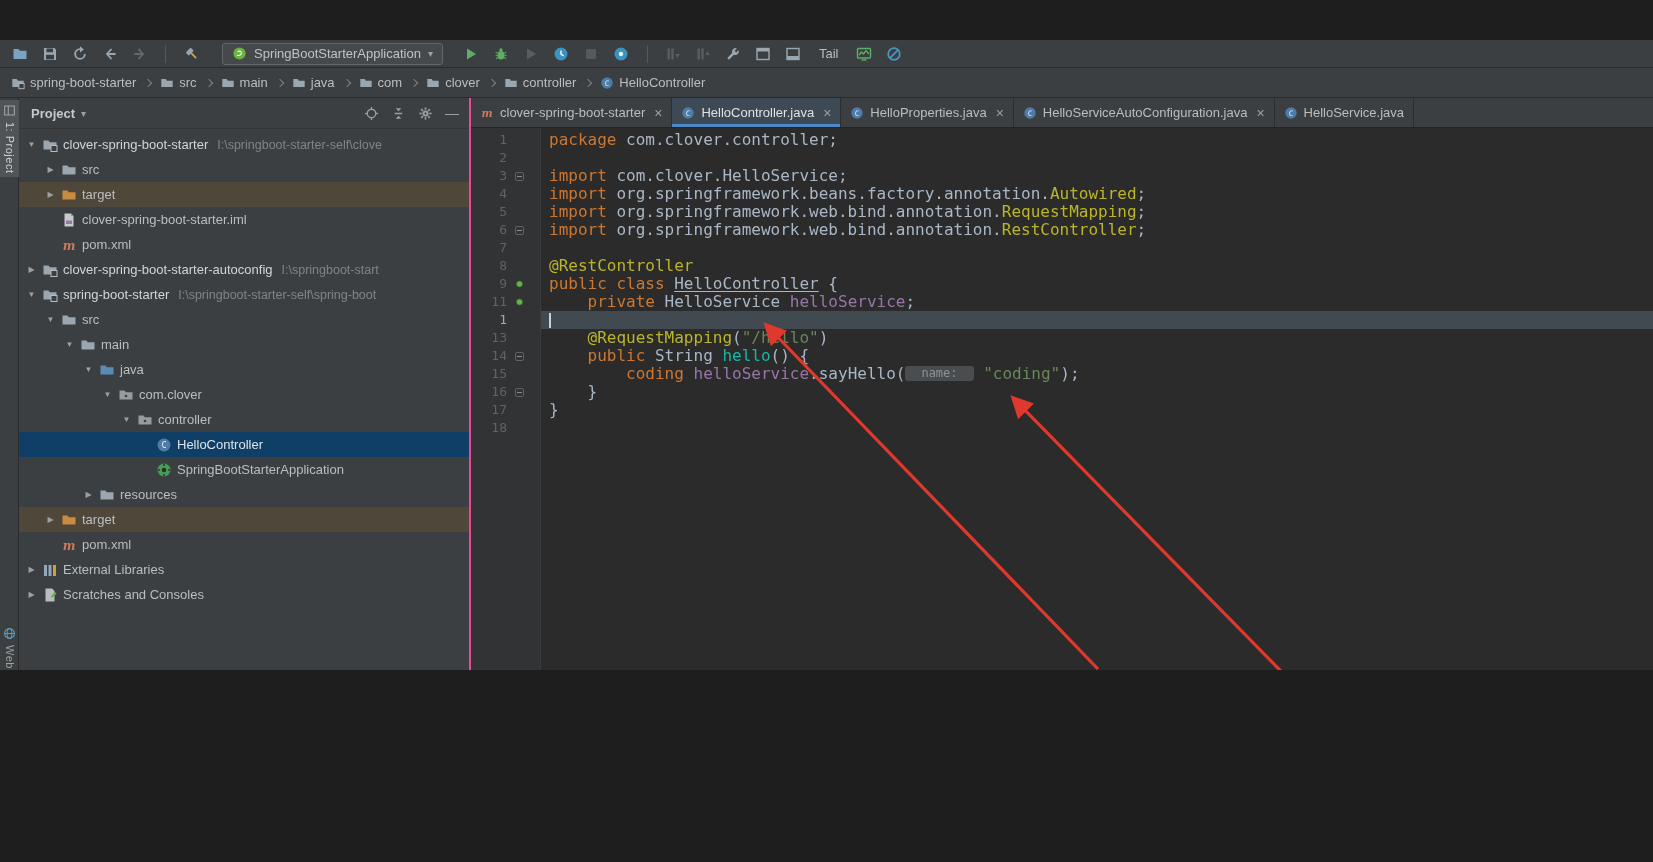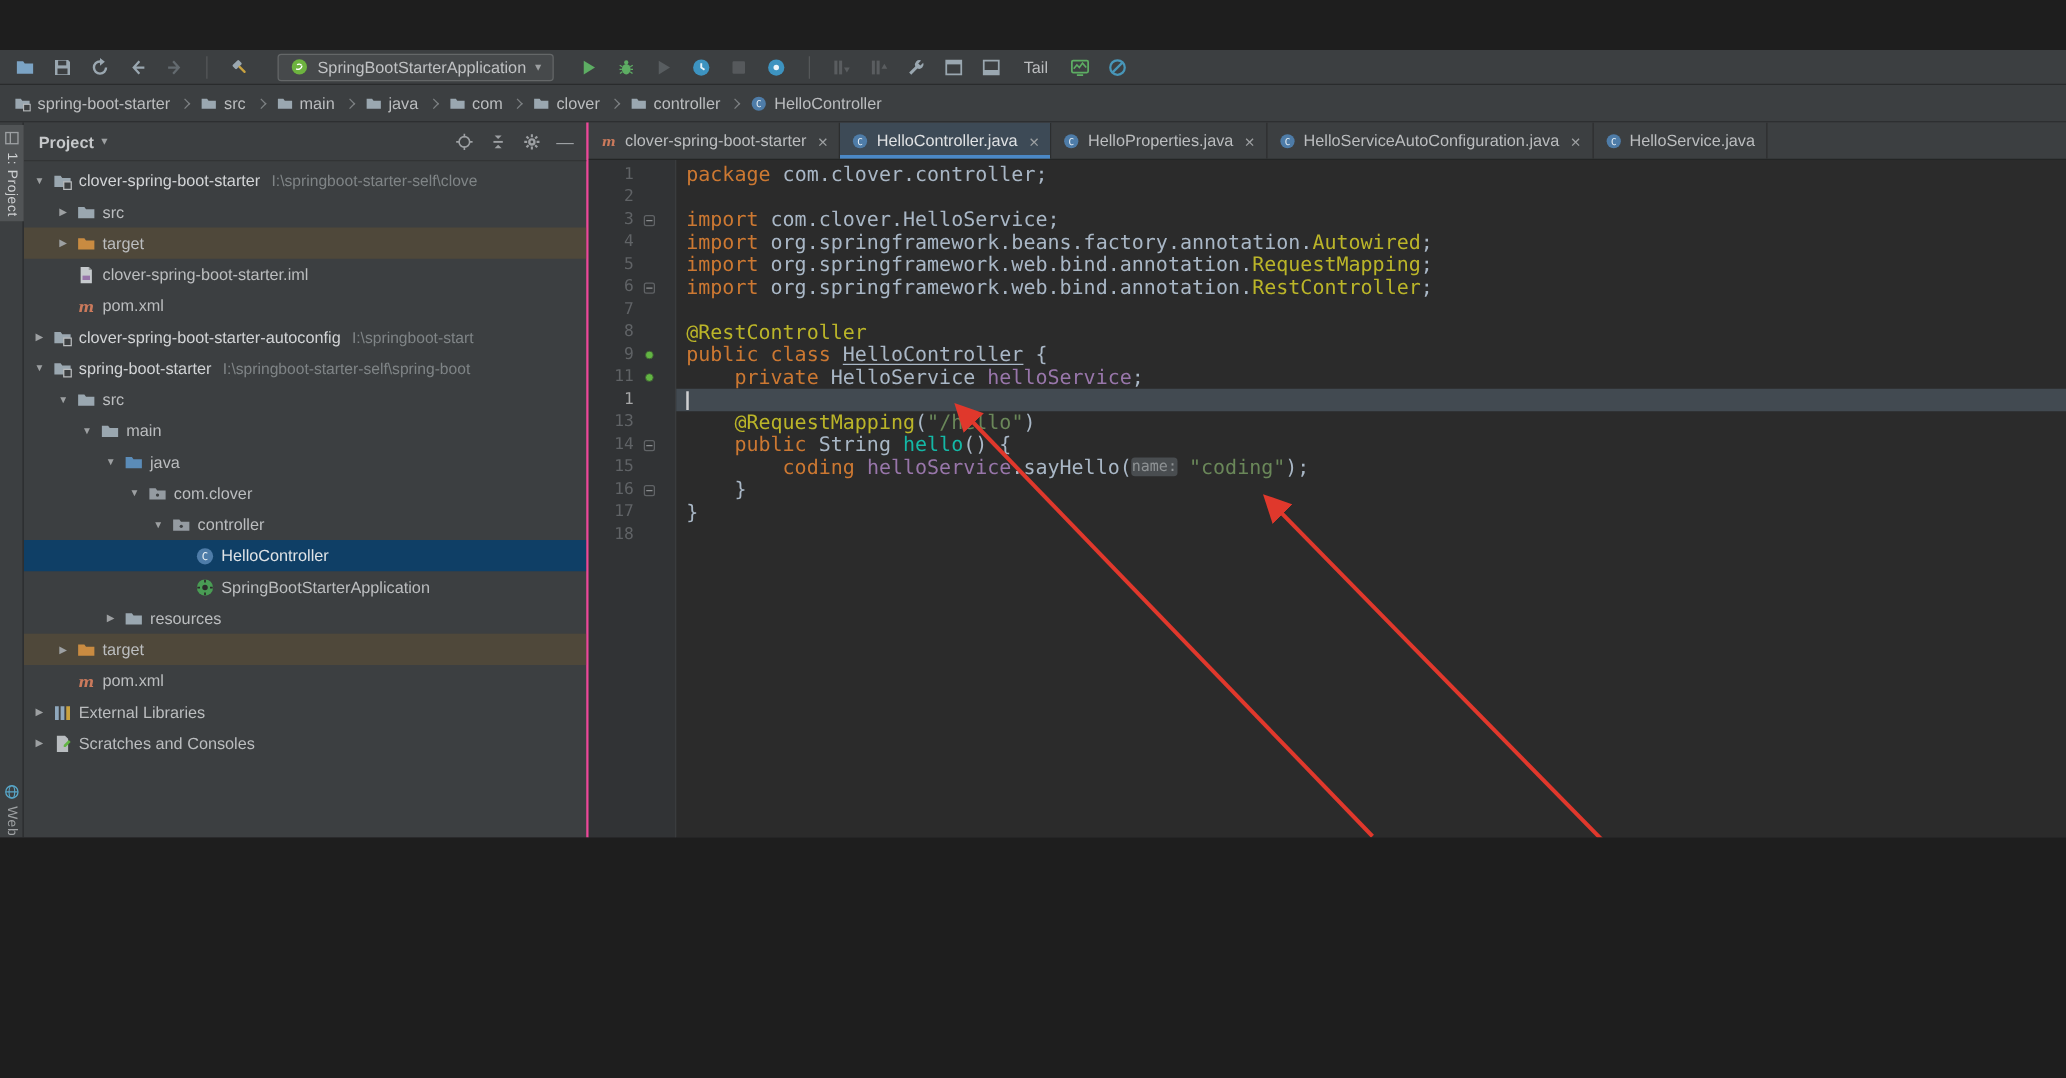--- a/index.html
+++ b/index.html
@@ -73,21 +73,21 @@
   .code-row.current .ln { color:#a7a8a9; }
 
   .tk-kw { color:#cc7832; }
   .tk-pl { color:#a9b7c6; }
   .tk-ann { color:#bbb529; }
   .tk-hl { background:#535433; }
   .tk-cls { color:#a9b7c6; text-decoration:underline; text-underline-offset:2px; }
   .tk-fld { color:#9876aa; }
   .tk-mth { color:#14b8a6; }
   .tk-str { color:#6a8759; }
-  .tk-hint { display:inline-block; background:#494d50; color:#8e9294; font-size:12px; line-height:15px; border-radius:3px; padding:0 0; vertical-align:middle; position:relative; top:-1px; }
+  .tk-hint { display:inline-block; background:#494d50; color:#8e9294; font-size:12px; line-height:15px; border-radius:3px; padding:0 16px; vertical-align:middle; position:relative; top:-1px; }
   .caret-bar { display:inline-block; width:2px; height:15px; background:#cfd0d1; vertical-align:middle; }
 
   .fold-box { display:inline-block; width:9px; height:9px; border:1px solid #606366; border-radius:2px; position:relative; }
   .fold-box::after { content:''; position:absolute; left:1px; right:1px; top:3px; height:1px; background:#8a8d8f; }
 
   
   #annotations { position:absolute; left:0; top:0; width:1653px; height:862px; pointer-events:none; z-index:60; }
 </style>
 </head>
 <body>

